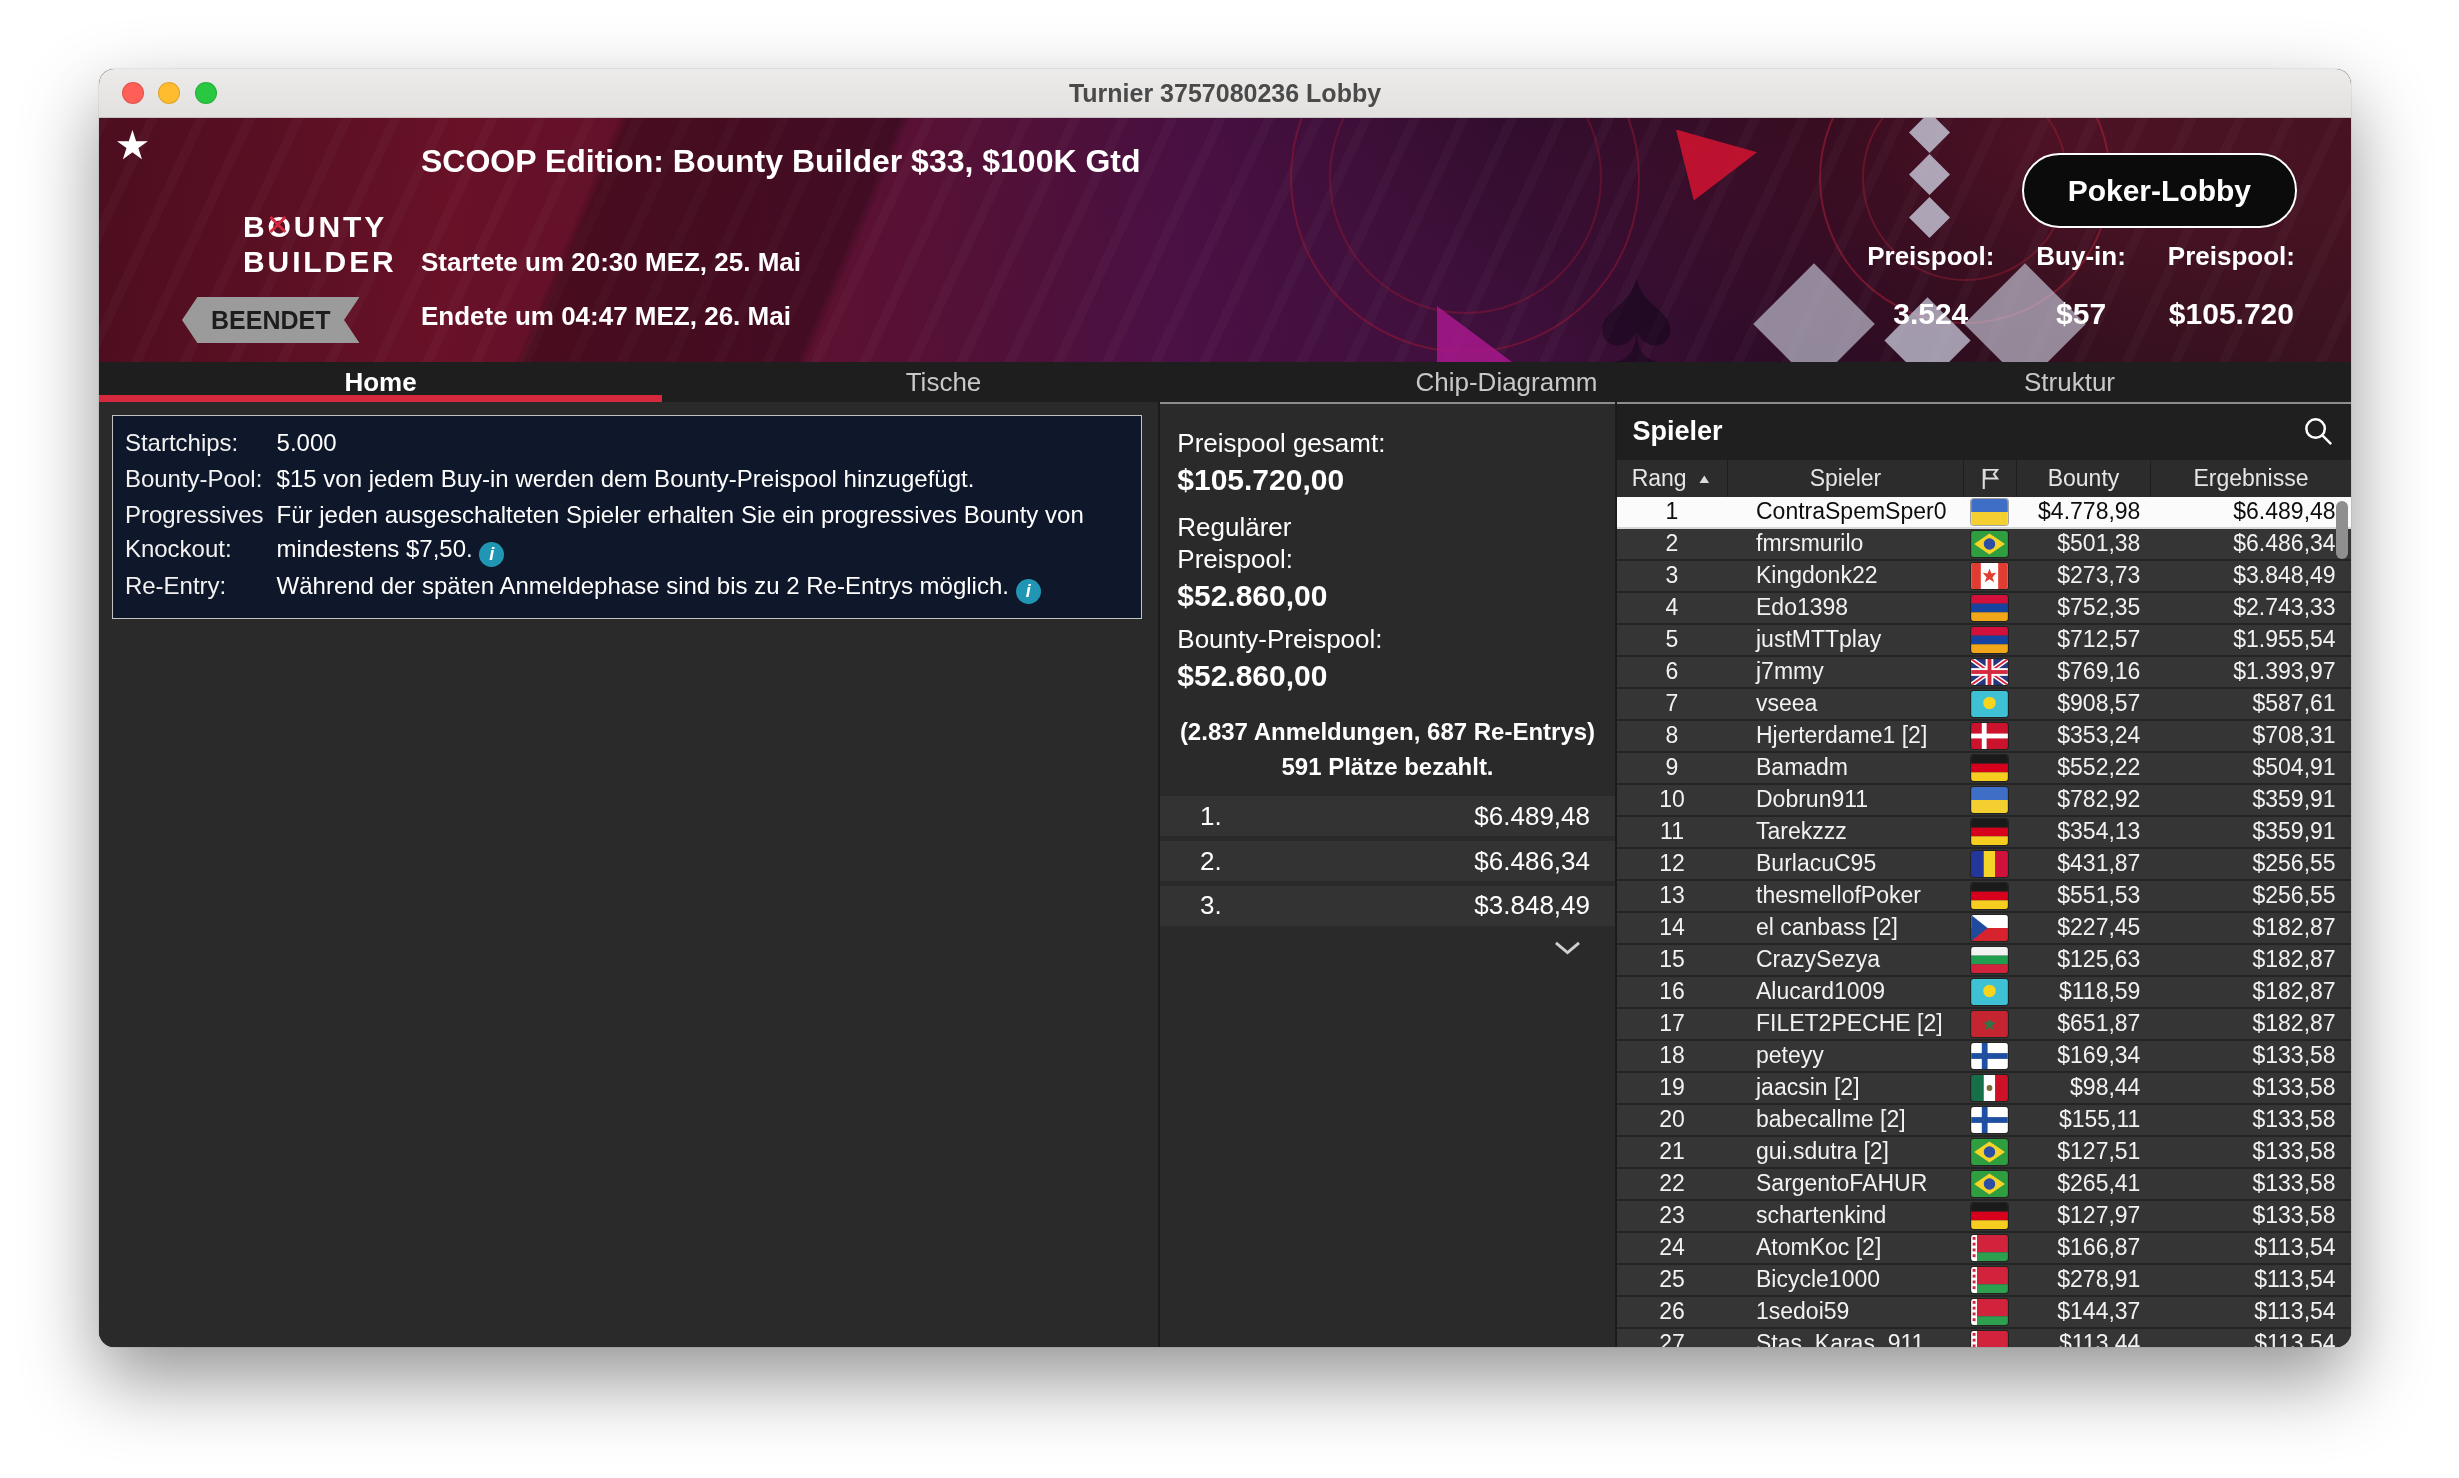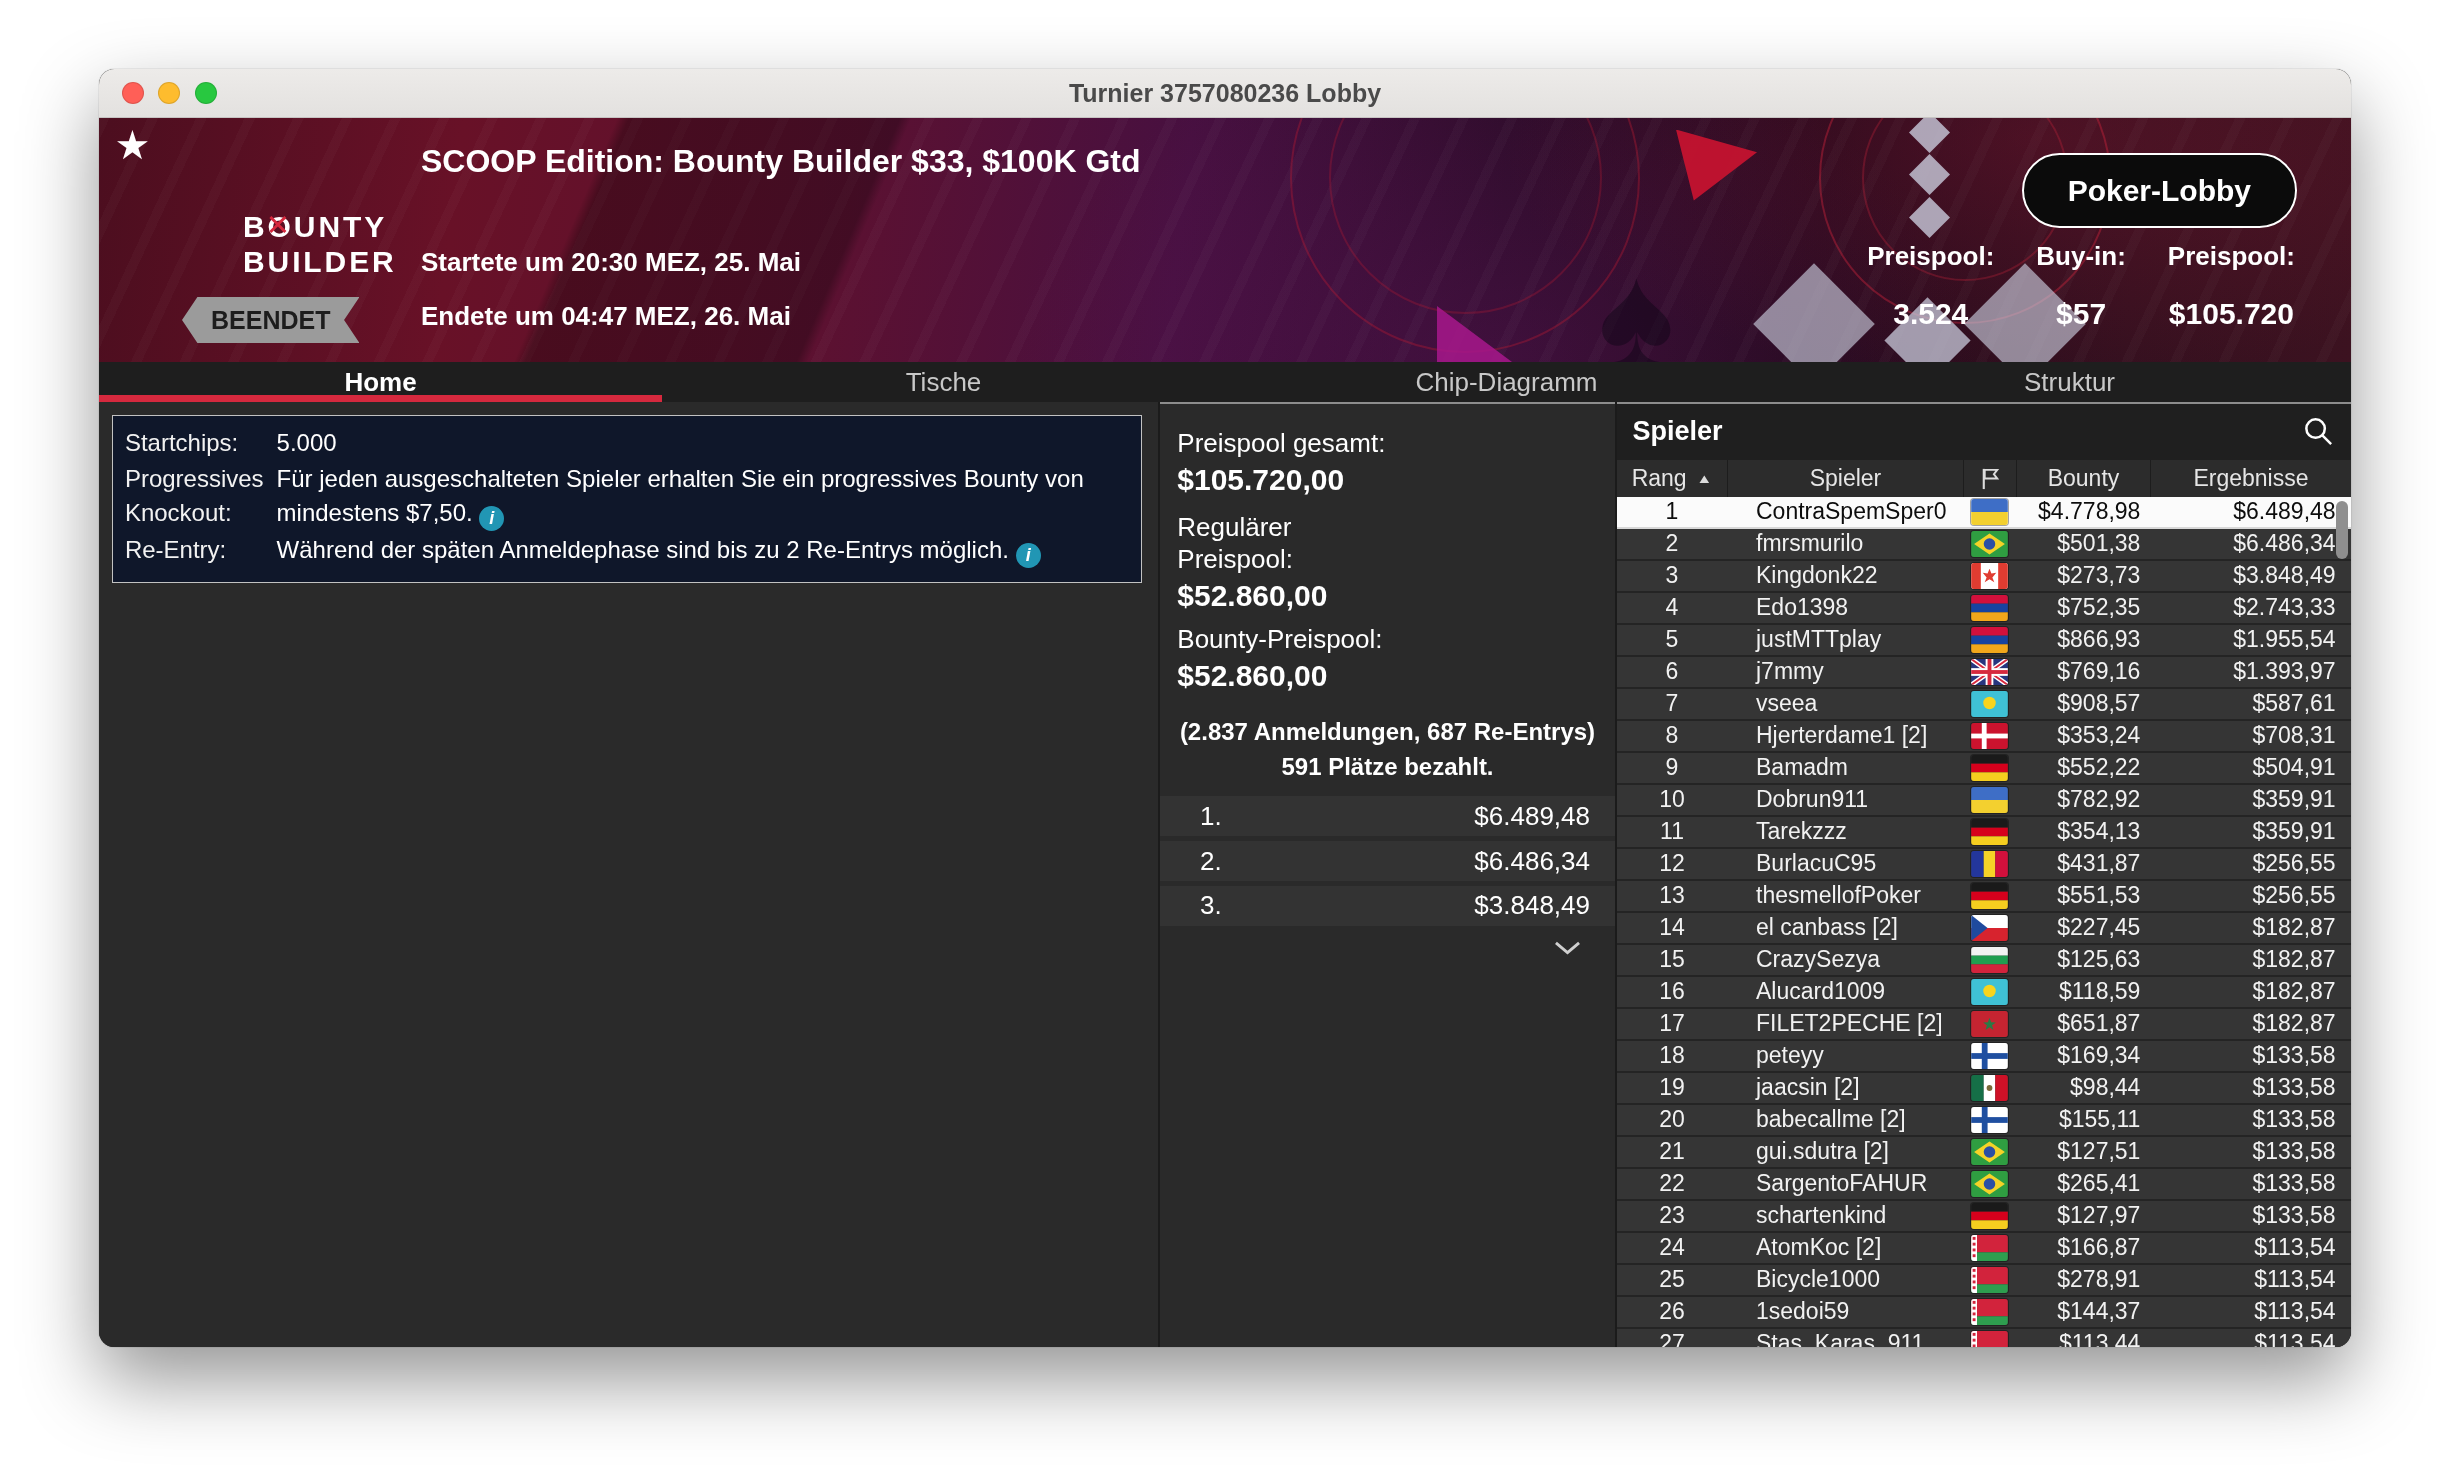--- a/index.html
+++ b/index.html
@@ -200,20 +200,24 @@
     <div class="divider-top"></div>
     <div class="vdiv vdiv1"></div>
     <div class="vdiv vdiv2"></div>
 
     <div class="info-box">
         <div class="info-row">
           <span class="info-label">Startchips:</span>
           <span class="info-value">5.000</span>
         </div>
         <div class="info-row">
+          <span class="info-label">Bounty-Pool:</span>
+          <span class="info-value">$15 von jedem Buy-in werden dem Bounty-Preispool hinzugefügt.</span>
+        </div>
+        <div class="info-row">
           <span class="info-label">Progressives Knockout:</span>
           <span class="info-value">Für jeden ausgeschalteten Spieler erhalten Sie ein progressives Bounty von mindestens $7,50. <span class="info-icon">i</span></span>
         </div>
         <div class="info-row">
           <span class="info-label">Re-Entry:</span>
           <span class="info-value">Während der späten Anmeldephase sind bis zu 2 Re-Entrys möglich. <span class="info-icon">i</span></span>
         </div>
       </div>
 
     <div class="pool-panel">
@@ -340,21 +344,21 @@
           <div class="prow">
             <span class="c-rank">5</span>
             <span class="c-name">justMTTplay</span>
             <span class="c-flag">
               <svg class="flag" viewBox="0 0 38 27" width="37" height="26">
                 <rect width="38" height="9" fill="#d2103c"></rect>
                 <rect y="9" width="38" height="9" fill="#1743a0"></rect>
                 <rect y="18" width="38" height="9" fill="#f2a71b"></rect>
               </svg>
             </span>
-            <span class="c-bounty">$866,93</span>
+            <span class="c-bounty">$712,57</span>
             <span class="c-result">$1.955,54</span>
           </div>
           <div class="prow">
             <span class="c-rank">6</span>
             <span class="c-name">j7mmy</span>
             <span class="c-flag">
               <svg class="flag" viewBox="0 0 38 27" width="37" height="26">
                 <rect width="38" height="27" fill="#27357e"></rect>
                 <path d="M0,0 L38,27 M38,0 L0,27" stroke="#ffffff" stroke-width="5"></path>
                 <path d="M0,0 L38,27 M38,0 L0,27" stroke="#d6293e" stroke-width="2"></path>

